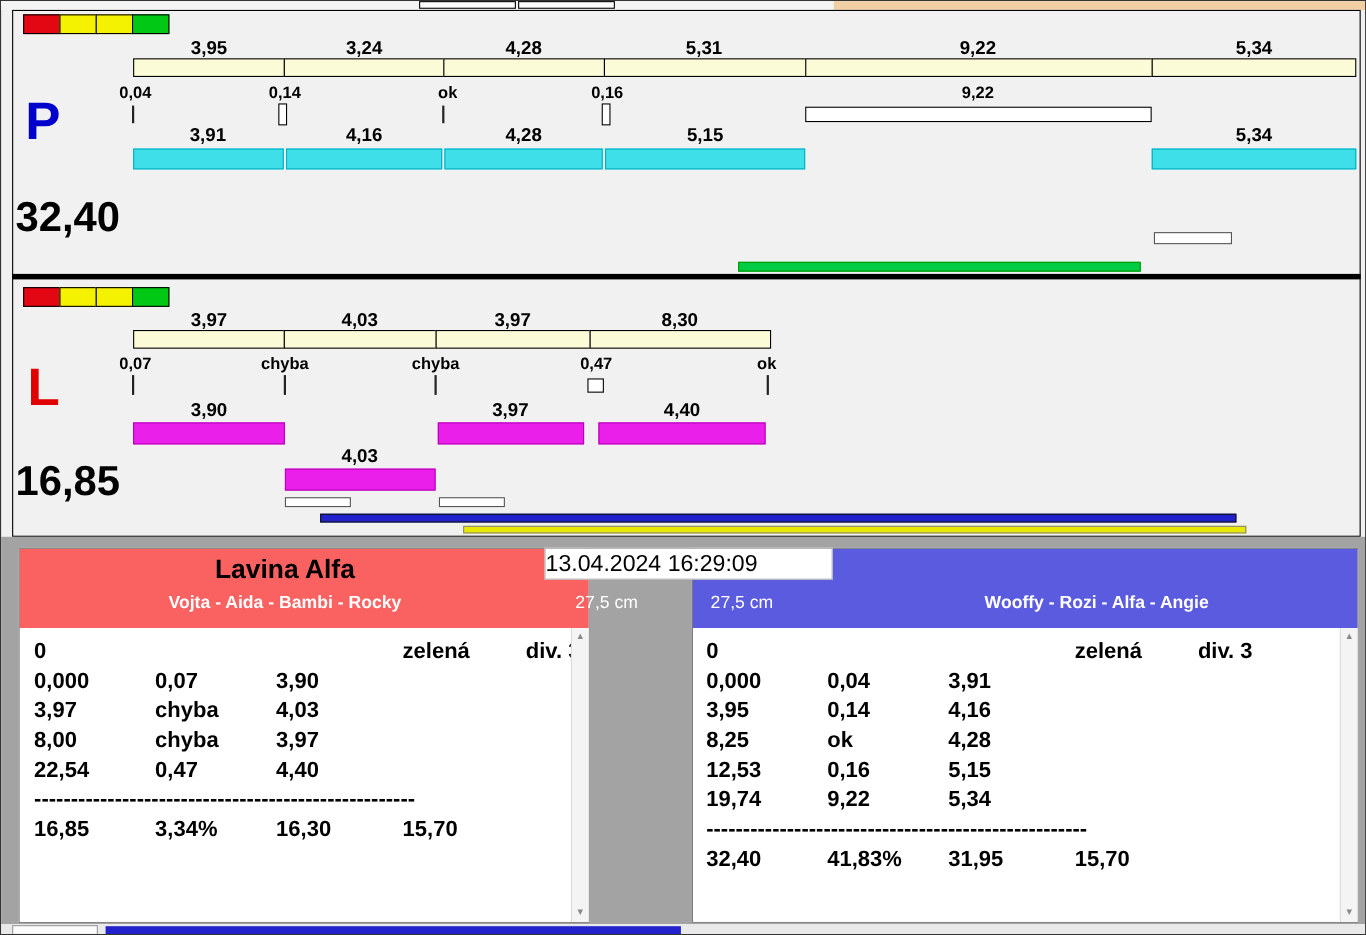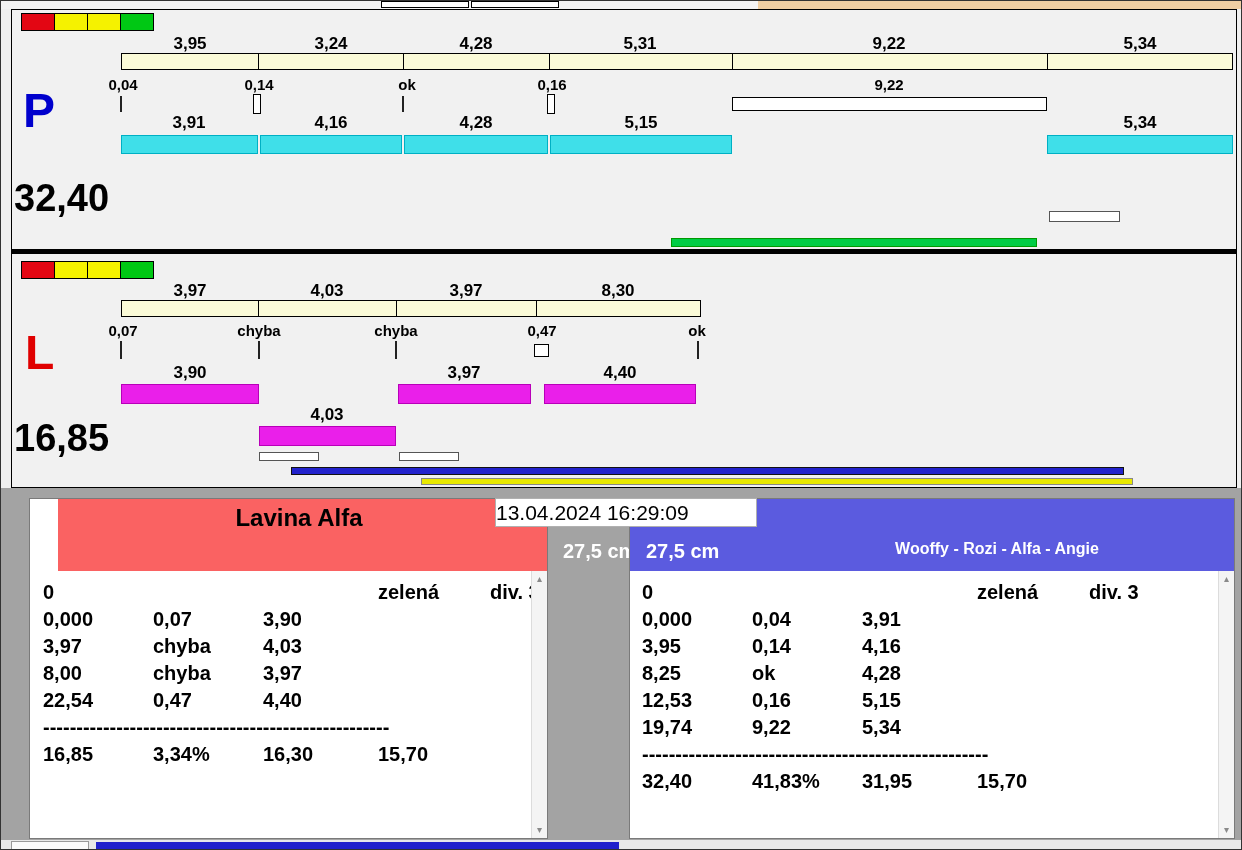--- a/index.html
+++ b/index.html
@@ -41,28 +41,28 @@
   #lane-l-letter { color:var(--l-color,#e00000); left:24px; top:328px; }
   .lane-total { position:absolute; font-weight:700; font-size:38px; color:#000; line-height:1; }
 
   #p-green-bar { position:absolute; left:670px; top:237px; width:366px; height:9px; background:var(--green-bar,#00cc44); border:1px solid #009900; }
   #l-blue-bar { position:absolute; left:290px; top:466px; width:833px; height:8px; background:var(--blue-bar,#2222cc); border:1px solid #111; }
   #l-yellow-bar { position:absolute; left:420px; top:477px; width:712px; height:7px; background:var(--yellow-bar,#e8e800); border:1px solid #888; }
 
   
   #splitter-band { position:absolute; left:0; top:487px; width:1242px; height:363px; background:#a3a3a3; }
   .team { position:absolute; top:497px; height:341px; background:#fff; border:1px solid #7a7a7a; }
-  #team-left-panel { left:28px; width:519px;padding-left:28px; }
+  #team-left-panel { left:16px; width:519px; }
   #team-right-panel { left:628px; width:606px; }
   .team-header { position:relative; height:72px; }
   #team-left-panel .team-header { background:var(--team-left,#fa6262); }
   #team-right-panel .team-header { background:var(--team-right,#5b5bdf); }
   .team-title { position:absolute; top:5px; font-weight:700; font-size:24px; color:#000; text-align:center; white-space:nowrap; }
   .team-dogs { position:absolute; top:41px; font-weight:700; font-size:16px; color:#fff; text-align:center; white-space:nowrap; }
-  .team-height { position:absolute; font-weight:700; font-size:20px; color:#fff; white-space:nowrap; }
+  .team-height { position:absolute; font-weight:400; font-size:16px; color:#fff; white-space:nowrap; }
   #datetime-box { position:absolute; left:494px; top:497px; width:262px; height:29px; background:#fff; border:1px solid #b0b0b0; font-size:21px; color:#000; text-align:left; line-height:27px; z-index:5; white-space:nowrap; }
 
   .team-body { position:absolute; top:72px; left:0; right:0; bottom:0; background:#fff; padding-top:8px; font-weight:700; font-size:20px; line-height:27px; color:#000; overflow:hidden; }
   #team-left-panel .team-body { padding-left:13px; }
   #team-right-panel .team-body { padding-left:12px; }
   .trow { display:flex; white-space:nowrap; }
   .c { display:block; flex:0 0 auto; }
   .c1 { width:110px; } .c2 { width:110px; } .c3 { width:115px; } .c4 { width:112px; }
   .dashes { display:block; overflow:hidden; white-space:nowrap; }
   .scrollbar { position:absolute; top:72px; right:0; bottom:0; width:16px; background:#f4f4f4; border-left:1px solid #dcdcdc; }
@@ -194,20 +194,21 @@
     <div id="l-blue-bar"></div>
     <div id="l-yellow-bar"></div>
   </div>
 
   
   <div id="splitter-band"></div>
 
   <div class="team" id="team-left-panel">
     <div class="team-header">
       <div class="team-title" style="left:0; width:482px;">Lavina Alfa</div>
+      <div class="team-dogs" style="left:0; width:482px;">Vojta - Aida - Bambi - Rocky</div>
       <div class="team-height" style="left:505px; top:41px;">27,5 cm</div>
     </div>
     <div class="team-body">
       <div class="trow">
           <span class="c c1">0</span>
           <span class="c c2"></span>
           <span class="c c3"></span>
           <span class="c c4">zelená</span>
           <span class="c">div. 3</span>
         </div>

